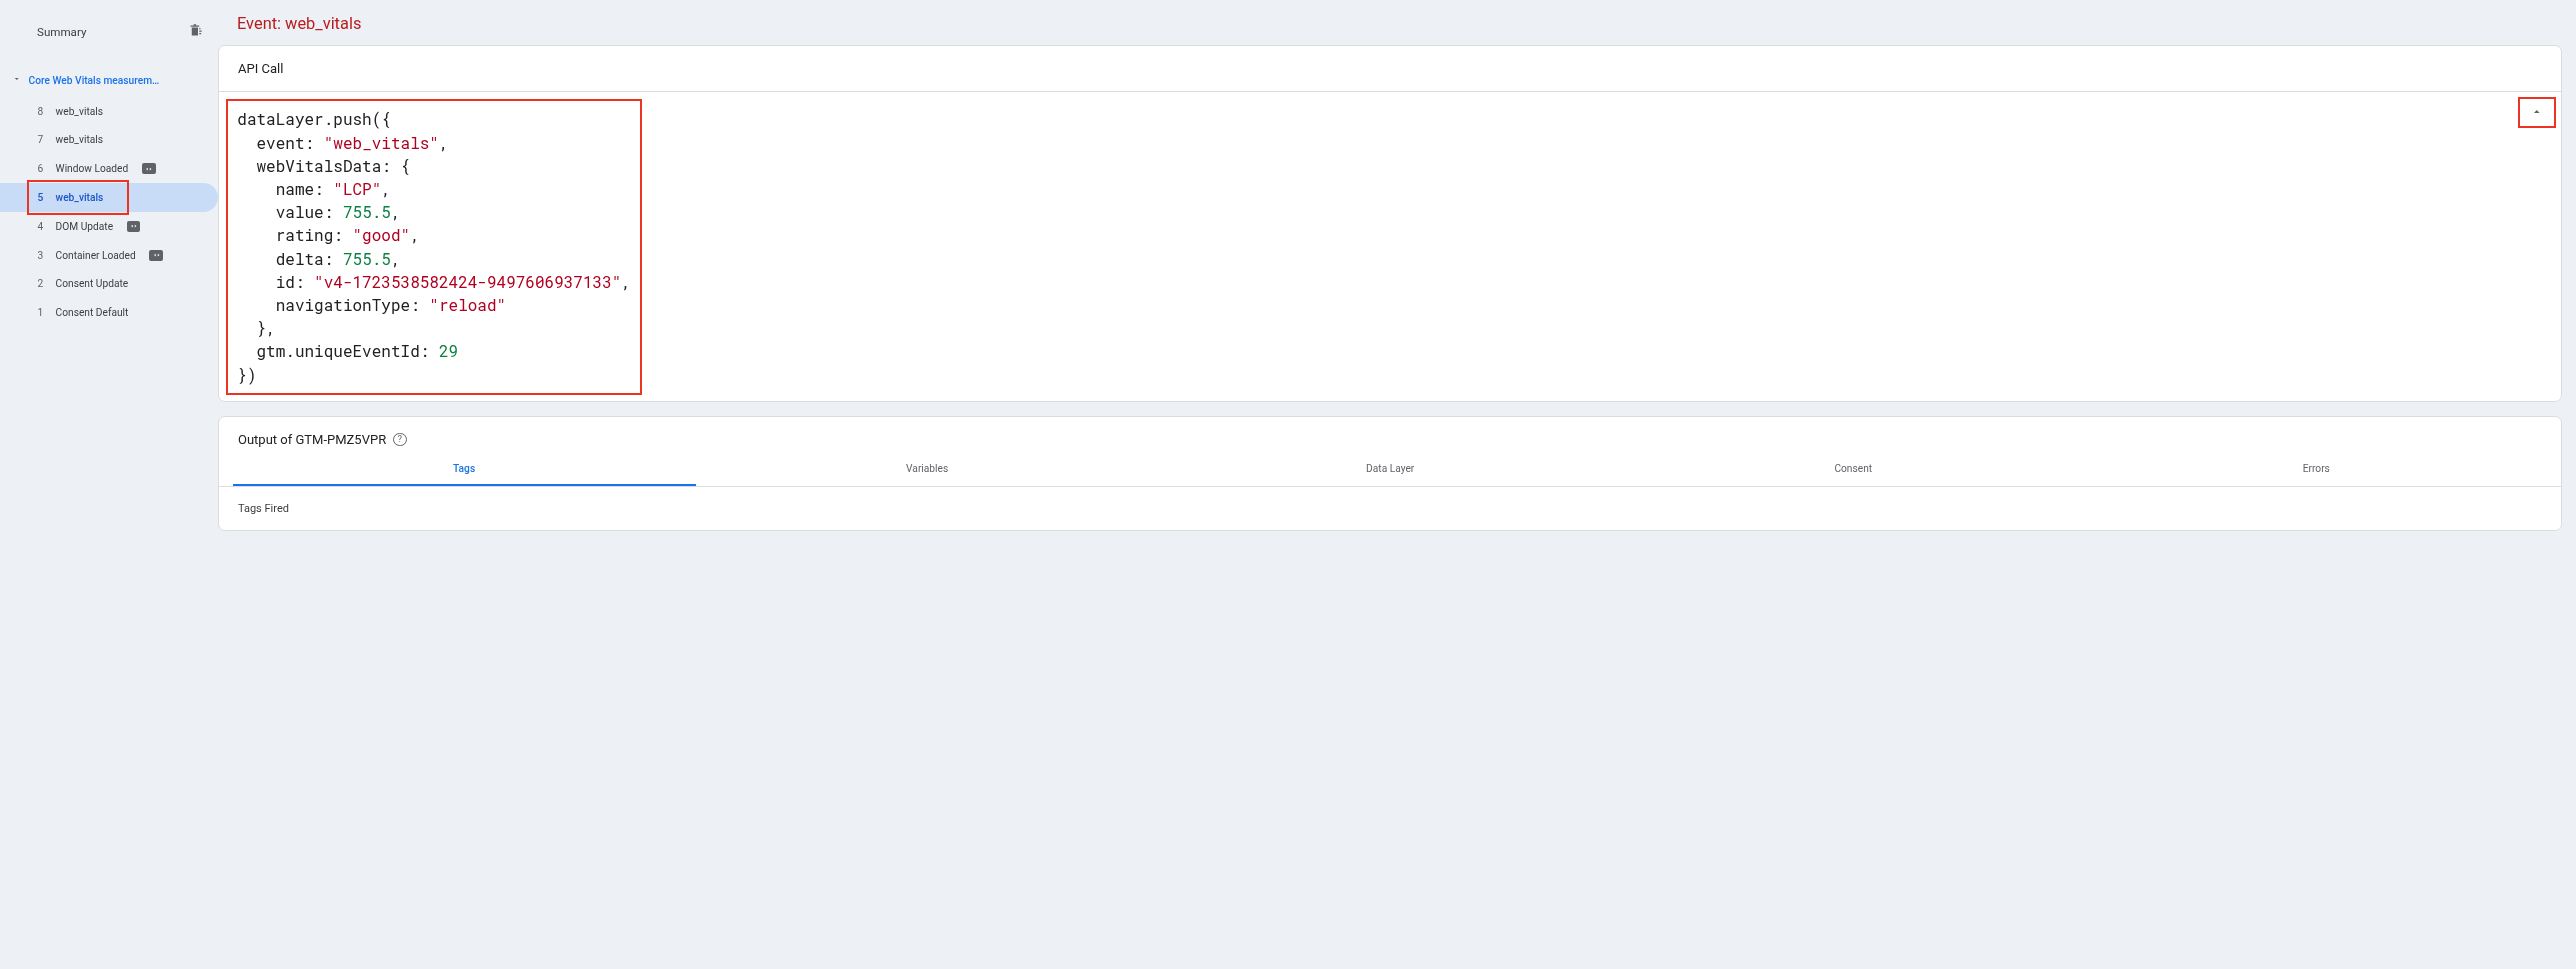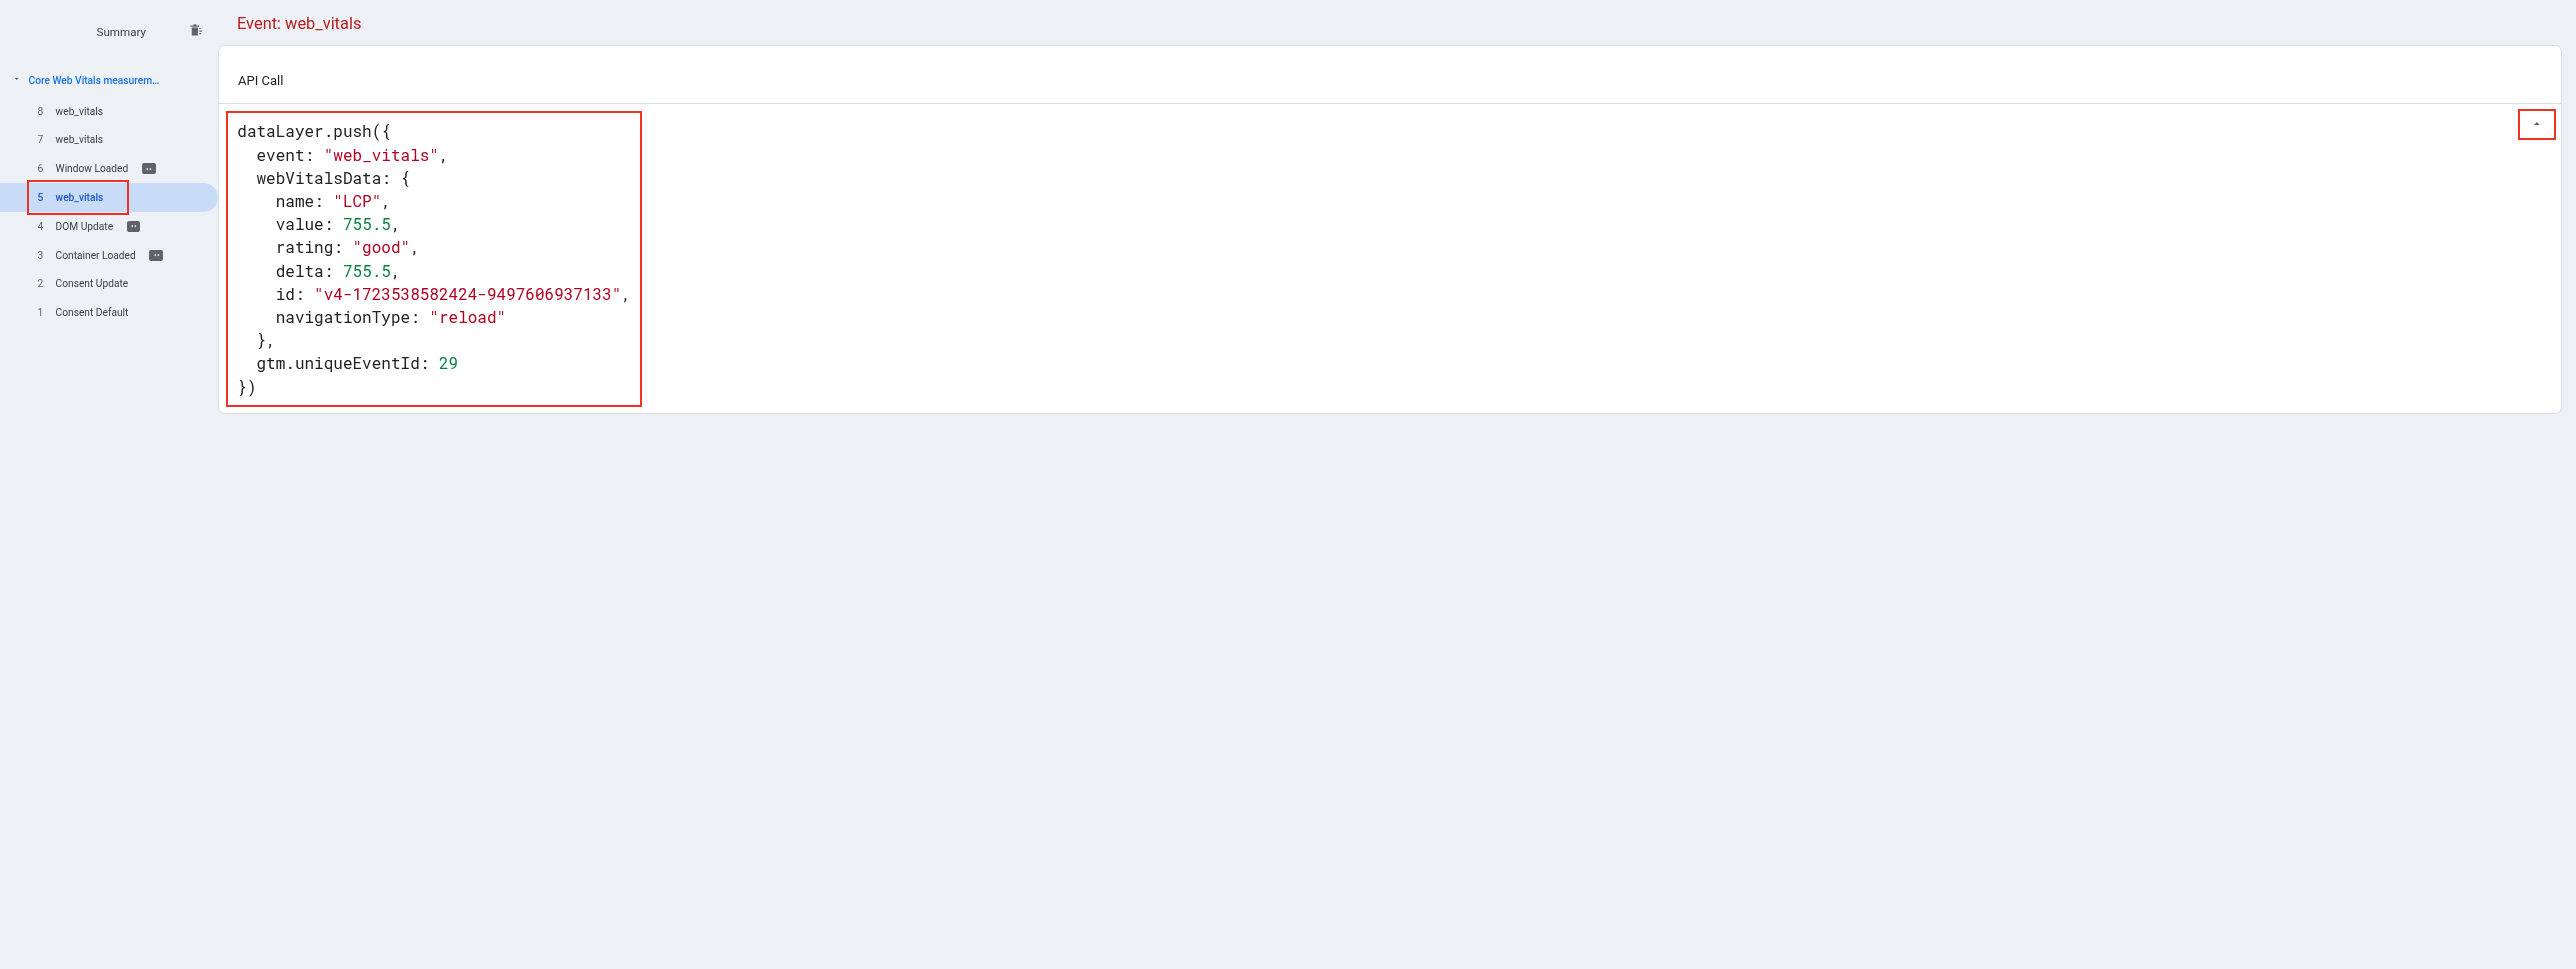--- a/index.html
+++ b/index.html
@@ -16,21 +16,21 @@
   }
   
   .sidebar {
     width: 218px;
     flex-shrink: 0;
     padding: 13.6px 0 13.6px 0;
   }
   .summary-row {
     display: flex;
     align-items: center;
-    justify-content: flex-end;
+    justify-content: space-between;
     padding: 9.5px 15px 9.5px 37px;
     font-size: 11.6px;
     color: #3c4043;
     gap: 42px;
   }
   .trash-icon svg { width: 15px; height: 15px; fill: #5f6368; }
   .tree-header {
     display: flex;
     align-items: center;
     padding: 6.8px 9.5px 6.8px 12.3px;
@@ -106,21 +106,20 @@
     background: #fff;
     border: 0.7px solid #dadce0;
     border-radius: 6.8px;
     margin-bottom: 13.6px;
   }
   .card-header {
     padding: 15px 19px;
     font-size: 13px;
     color: #202124;
     border-bottom: 0.7px solid #dadce0;
-    margin-top: 12px;
   }
   .api-body {
     position: relative;
     padding: 6.8px 6.8px 6.8px 6.8px;
   }
   .code-block {
     display: inline-block;
     border: 2.7px solid #ed3323;
     padding: 6.8px 9.5px;
     font-family: "Roboto Mono", Menlo, Consolas, monospace;
@@ -289,15 +288,29 @@
         <div class="collapse-btn">
           <span>
             <svg viewBox="0 0 24 24">
                 <path d="M7 14l5-5 5 5z"></path>
               </svg>
           </span>
         </div>
       </div>
     </section>
 
+    <section class="card">
+      <div class="output-header">
+        <span>Output of GTM-PMZ5VPR</span>
+        <span class="help-icon">?</span>
+      </div>
+      <div class="tabs">
+        <div class="tab active">Tags</div>
+        <div class="tab">Variables</div>
+        <div class="tab">Data Layer</div>
+        <div class="tab">Consent</div>
+        <div class="tab">Errors</div>
+      </div>
+      <div class="tags-fired">Tags Fired</div>
+    </section>
   </main>
 </div>
 
 
 </body></html>

